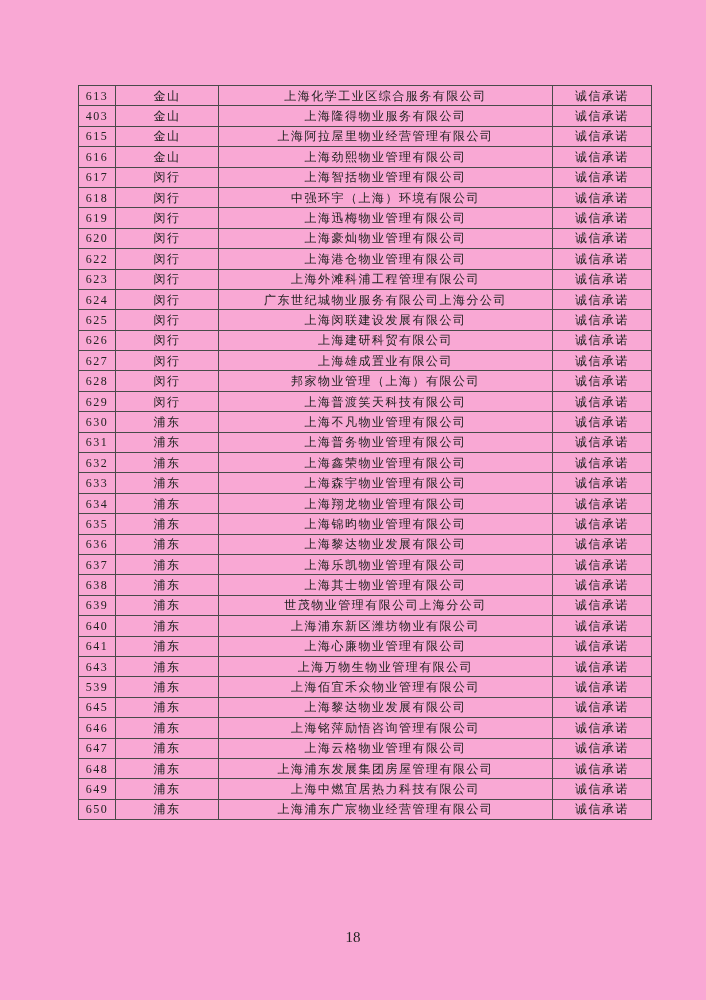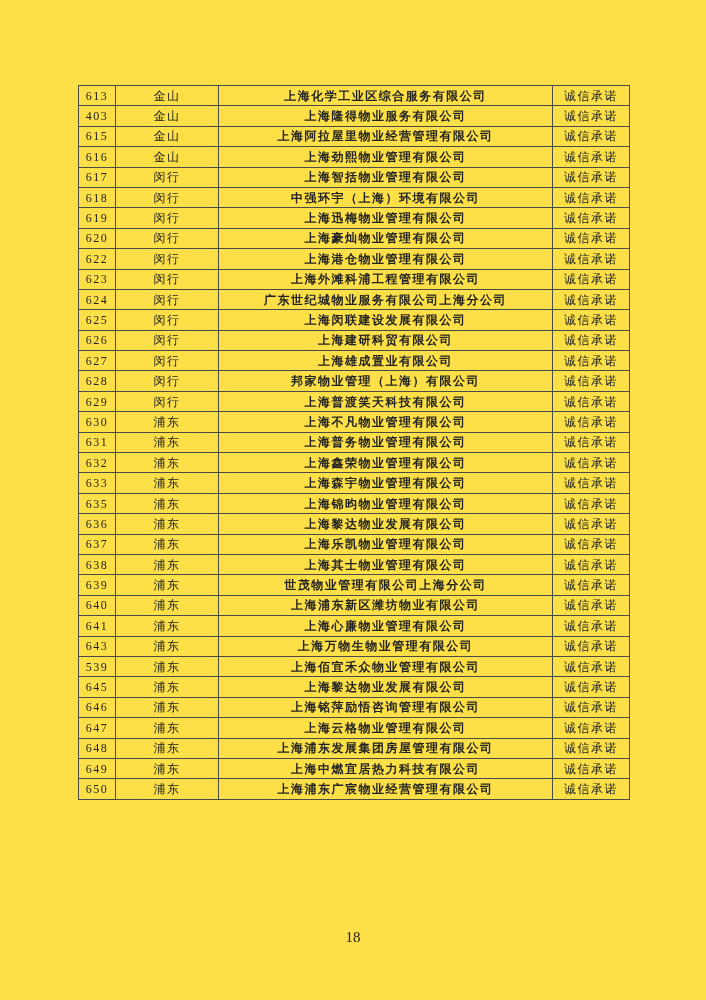--- a/index.html
+++ b/index.html
@@ -10,21 +10,21 @@
   body {
     width: 706px;
     height: 1000px;
     position: relative;
     font-family: "Liberation Serif", "DejaVu Serif", serif;
     color: #222222;
   }
   .doc-page {
     position: absolute;
     inset: 0;
-    background: #fde047;
+    background: #f9a8d4;
   }
   table.roster {
     position: absolute;
     left: 78px;
     top: 85px;
     width: 551px;
     border-collapse: collapse;
     table-layout: fixed;
   }
   table.roster td {
@@ -39,22 +39,22 @@
     white-space: nowrap;
     overflow: hidden;
     box-sizing: border-box;
   }
   td.col-no {
     font-family: "Liberation Serif", "DejaVu Serif", serif;
     letter-spacing: 0.5px;
   }
   .col-no   { width: 37px;  }
   .col-dist { width: 103px; }
-  .col-comp { width: 334px; font-weight: bold; }
-  .col-stat { width: 77px;  }
+  .col-comp { width: 334px; }
+  .col-stat { width: 99px;  }
   .page-number {
     position: absolute;
     left: 0;
     right: 0;
     top: 929px;
     text-align: center;
     font-size: 15px;
     letter-spacing: 0;
     color: #222222;
     font-family: "Liberation Serif", "DejaVu Serif", serif;
@@ -187,20 +187,26 @@
           <td class="col-comp">上海鑫荣物业管理有限公司</td>
           <td class="col-stat">诚信承诺</td>
         </tr>
         <tr>
           <td class="col-no">633</td>
           <td class="col-dist">浦东</td>
           <td class="col-comp">上海森宇物业管理有限公司</td>
           <td class="col-stat">诚信承诺</td>
         </tr>
         <tr>
+          <td class="col-no">634</td>
+          <td class="col-dist">浦东</td>
+          <td class="col-comp">上海翔龙物业管理有限公司</td>
+          <td class="col-stat">诚信承诺</td>
+        </tr>
+        <tr>
           <td class="col-no">635</td>
           <td class="col-dist">浦东</td>
           <td class="col-comp">上海锦昀物业管理有限公司</td>
           <td class="col-stat">诚信承诺</td>
         </tr>
         <tr>
           <td class="col-no">636</td>
           <td class="col-dist">浦东</td>
           <td class="col-comp">上海黎达物业发展有限公司</td>
           <td class="col-stat">诚信承诺</td>

